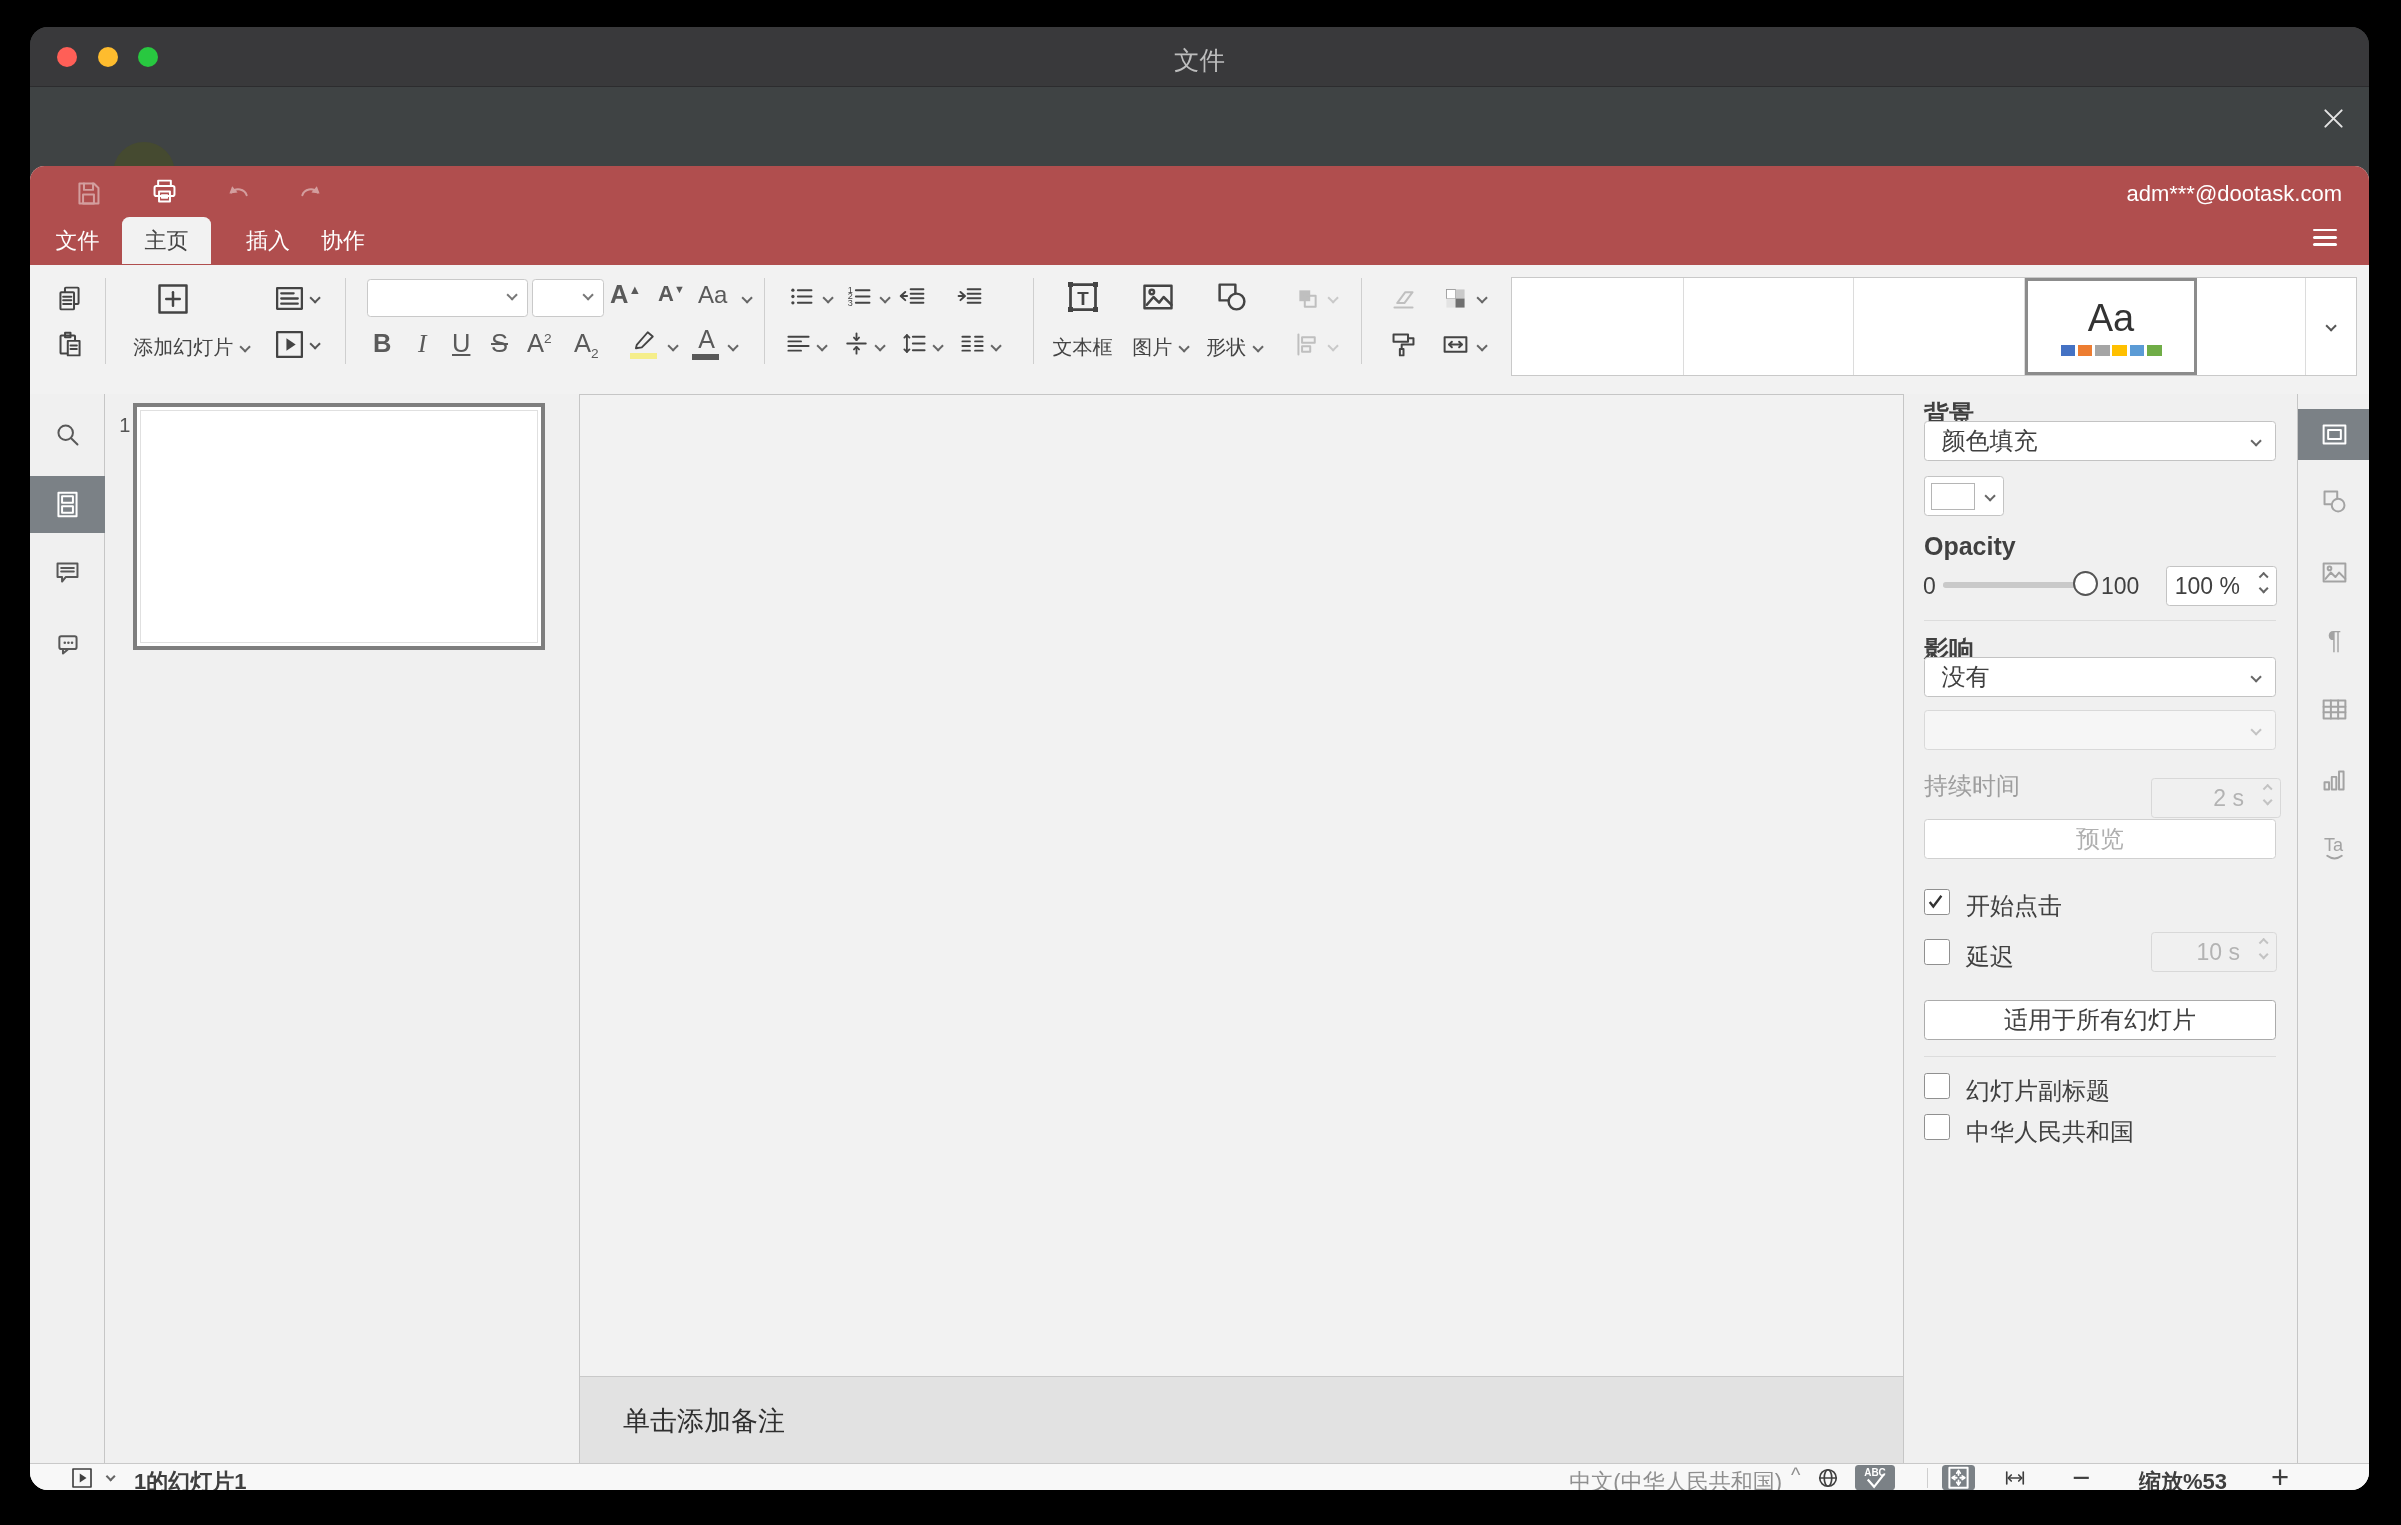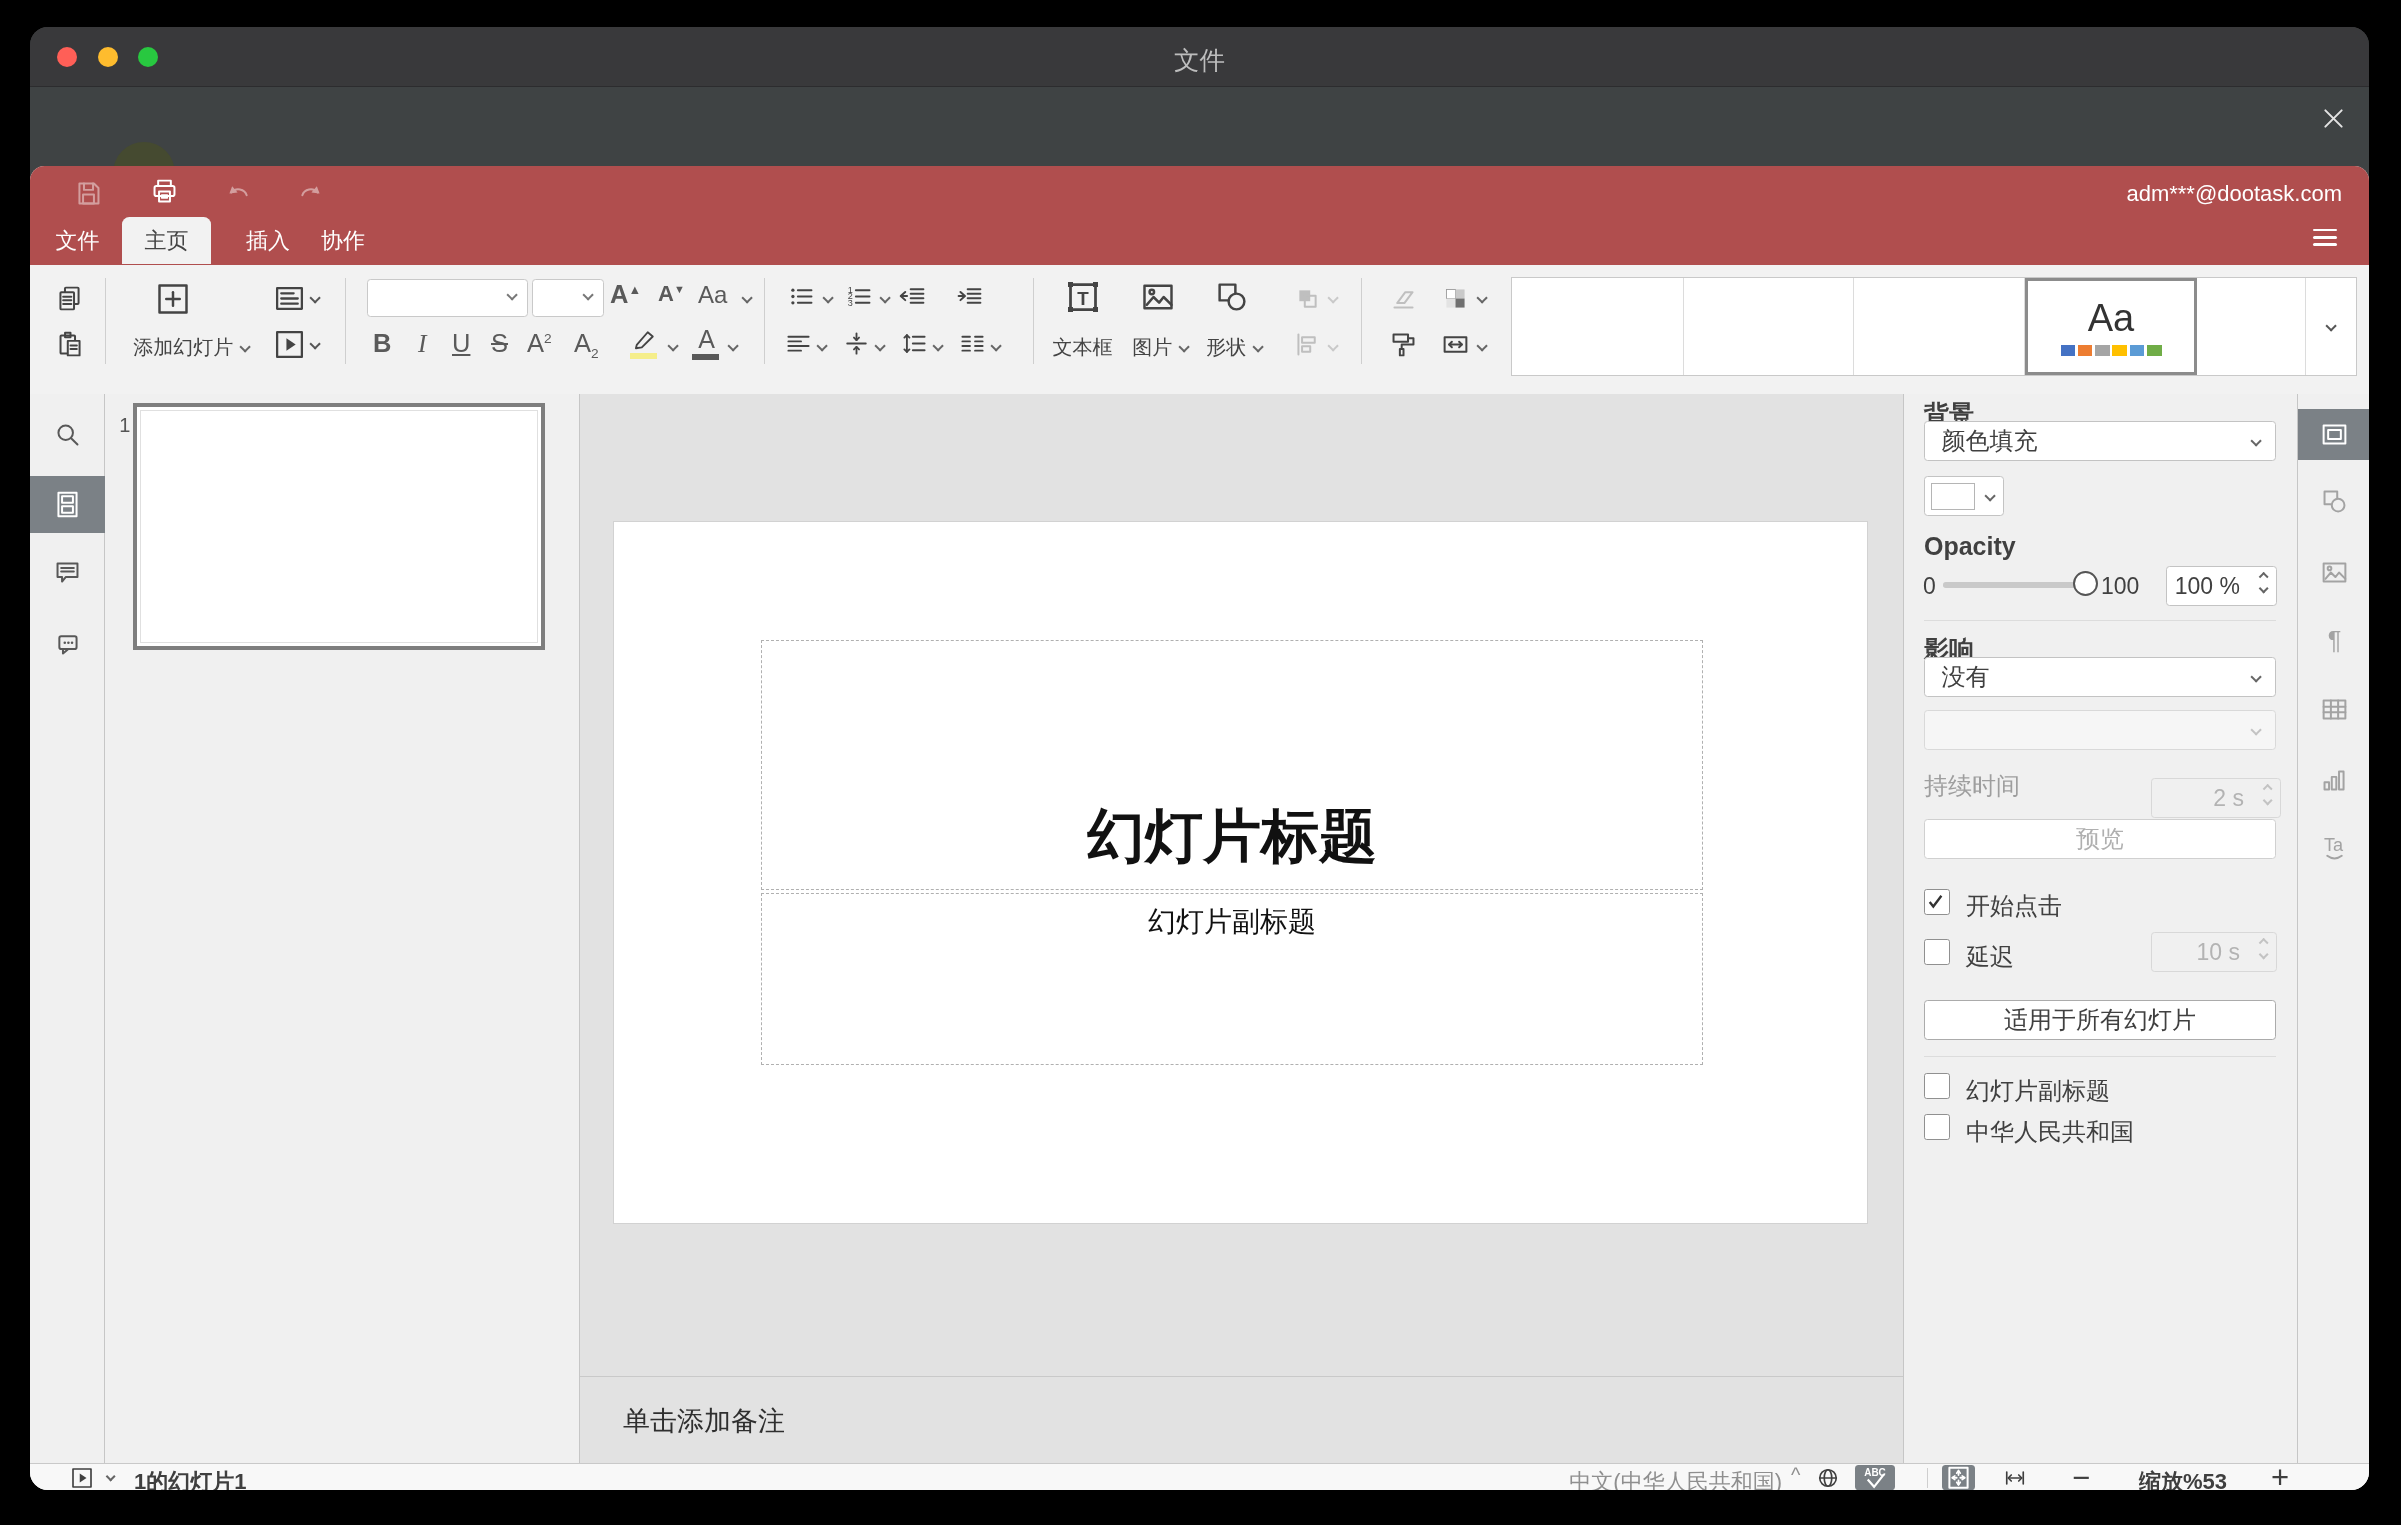--- a/index.html
+++ b/index.html
@@ -443,30 +443,20 @@
     </div>
   </div>
 
   <div class="strip" style="left:75px;top:367px;width:475px;height:1069px;border-right:0.9px solid #c6c6c6">
     <div class="abs" style="left:7.3px;top:20px;width:18px;text-align:right;font-size:20px;color:#555">1</div>
     <div class="thumb" style="left:28px;top:9px;width:412px;height:247px">
       <div class="inner"></div>
     </div>
   </div>
 
-  <div class="abs" style="left:550px;top:367px;width:1323px;height:983px;background:#e2e2e2">
-    <div class="slide" style="left:33px;top:127px;width:1255px;height:703px">
-      <div class="ph" style="left:147px;top:118px;width:942px;height:250px;align-items:flex-end;padding-bottom:12.8px">
-        <span style="font-size:58px;font-weight:600;color:#111">幻灯片标题</span>
-      </div>
-      <div class="ph" style="left:147px;top:371px;width:942px;height:172px;align-items:flex-start;padding-top:9px">
-        <span style="font-size:28px;color:#111">幻灯片副标题</span>
-      </div>
-    </div>
-  </div>
 
   <div class="abs" style="left:550px;top:1349px;width:1323px;height:87px;background:#e2e2e2;border-top:0.9px solid #c9c9c9">
     <div style="padding:25.5px 0 0 43px;font-size:27px;color:#2f2f2f">单击添加备注</div>
   </div>
 
   <div class="strip" style="left:1873px;top:367px;width:394px;height:1069px;border-left:0.9px solid #c6c6c6">
     <div class="rp-label" style="left:20px;top:3.6px">背景</div>
     <div class="rp-dd" style="left:20px;top:27px;width:352px;height:40px">
       <span>颜色填充</span>
           <i class="chv"></i>

